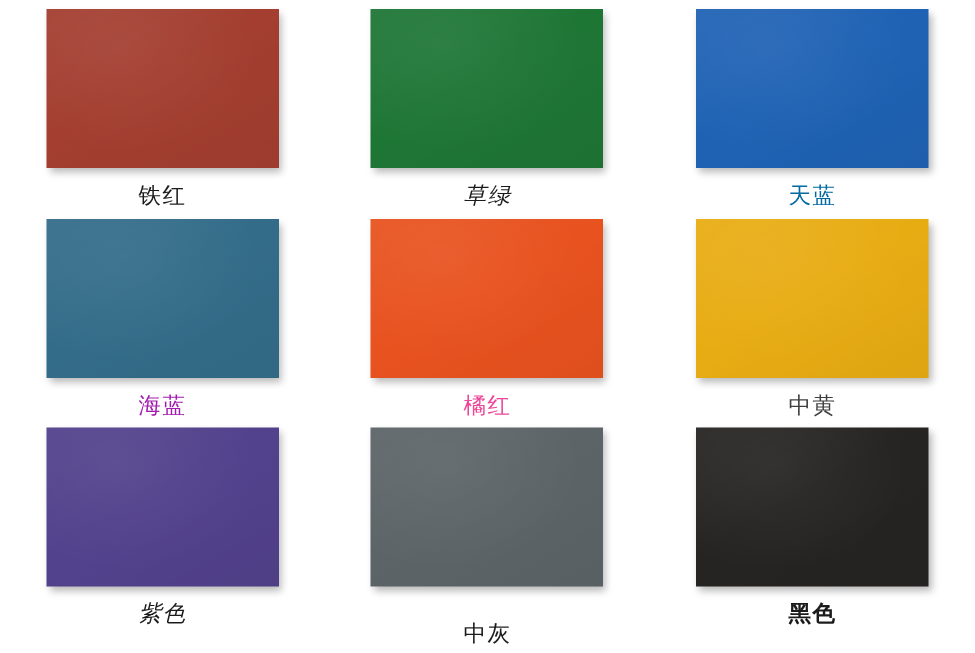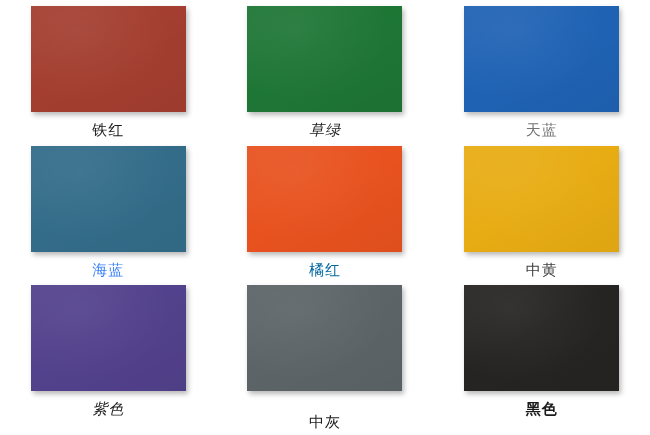--- a/index.html
+++ b/index.html
@@ -86,35 +86,35 @@
     <div class="chip-wrap">
       <div class="chip" style="background-color: rgb(30, 118, 53);"></div>
     </div>
     <div class="chip-label" style="color: rgb(27, 27, 27); font-style: italic;">草绿</div>
   </div>
 
   <div class="swatch-cell">
     <div class="chip-wrap">
       <div class="chip" style="background-color: rgb(31, 98, 180);"></div>
     </div>
-    <div class="chip-label" style="color: #737373;">天蓝</div>
+    <div class="chip-label" style="color: #0369a1;">天蓝</div>
   </div>
 
   <div class="swatch-cell">
     <div class="chip-wrap">
       <div class="chip" style="background-color: rgb(51, 108, 137);"></div>
     </div>
-    <div class="chip-label" style="color: #3b82f6;">海蓝</div>
+    <div class="chip-label" style="color: #a21caf;">海蓝</div>
   </div>
 
   <div class="swatch-cell">
     <div class="chip-wrap">
       <div class="chip" style="background-color: rgb(232, 82, 31);"></div>
     </div>
-    <div class="chip-label" style="color: #0369a1;">橘红</div>
+    <div class="chip-label" style="color: #ec4899;">橘红</div>
   </div>
 
   <div class="swatch-cell">
     <div class="chip-wrap">
       <div class="chip" style="background-color: rgb(232, 172, 19);"></div>
     </div>
     <div class="chip-label" style="color: #404040;">中黄</div>
   </div>
 
   <div class="swatch-cell">

